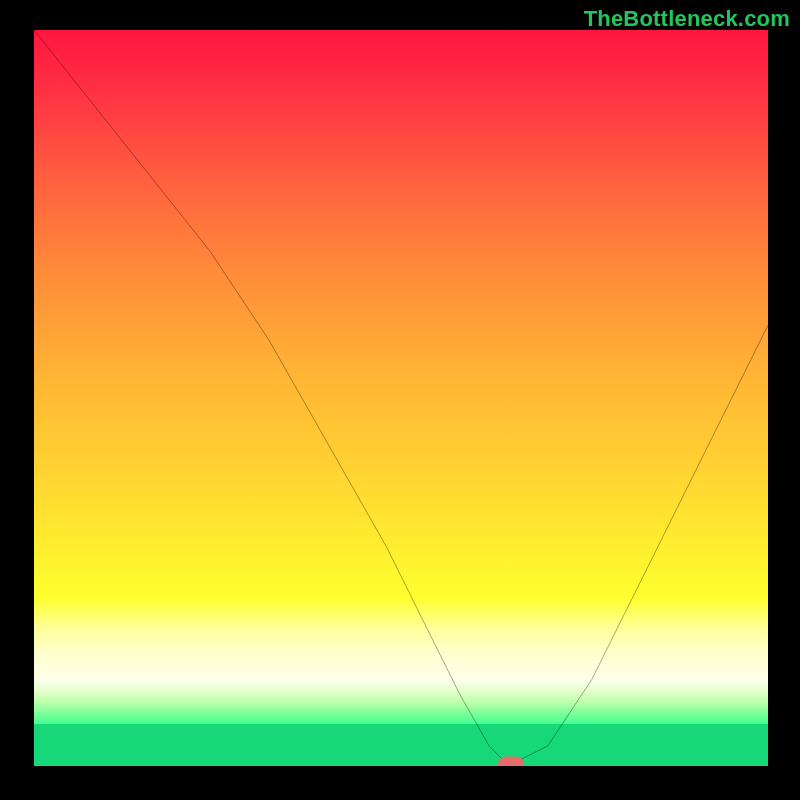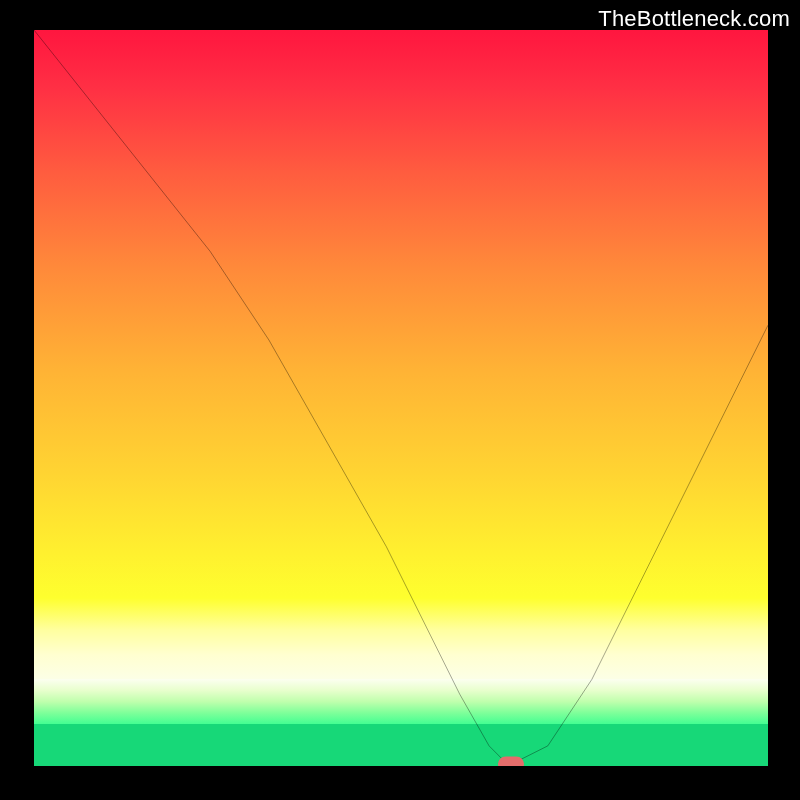--- a/index.html
+++ b/index.html
@@ -14,23 +14,23 @@
   .frame {
     position: relative;
     width: 800px;
     height: 800px;
     background: #000;
   }
   .watermark {
     position: absolute;
     top: 6px;
     right: 10px;
-    color: #ffffff;
+    color: #22c55e;
     font-size: 22px;
-    font-weight: 400;
+    font-weight: 700;
     letter-spacing: 0.2px;
     z-index: 5;
   }
   .plot {
     position: absolute;
     left: 34px;
     top: 30px;
     width: 734px;
     height: 738px;
   }

